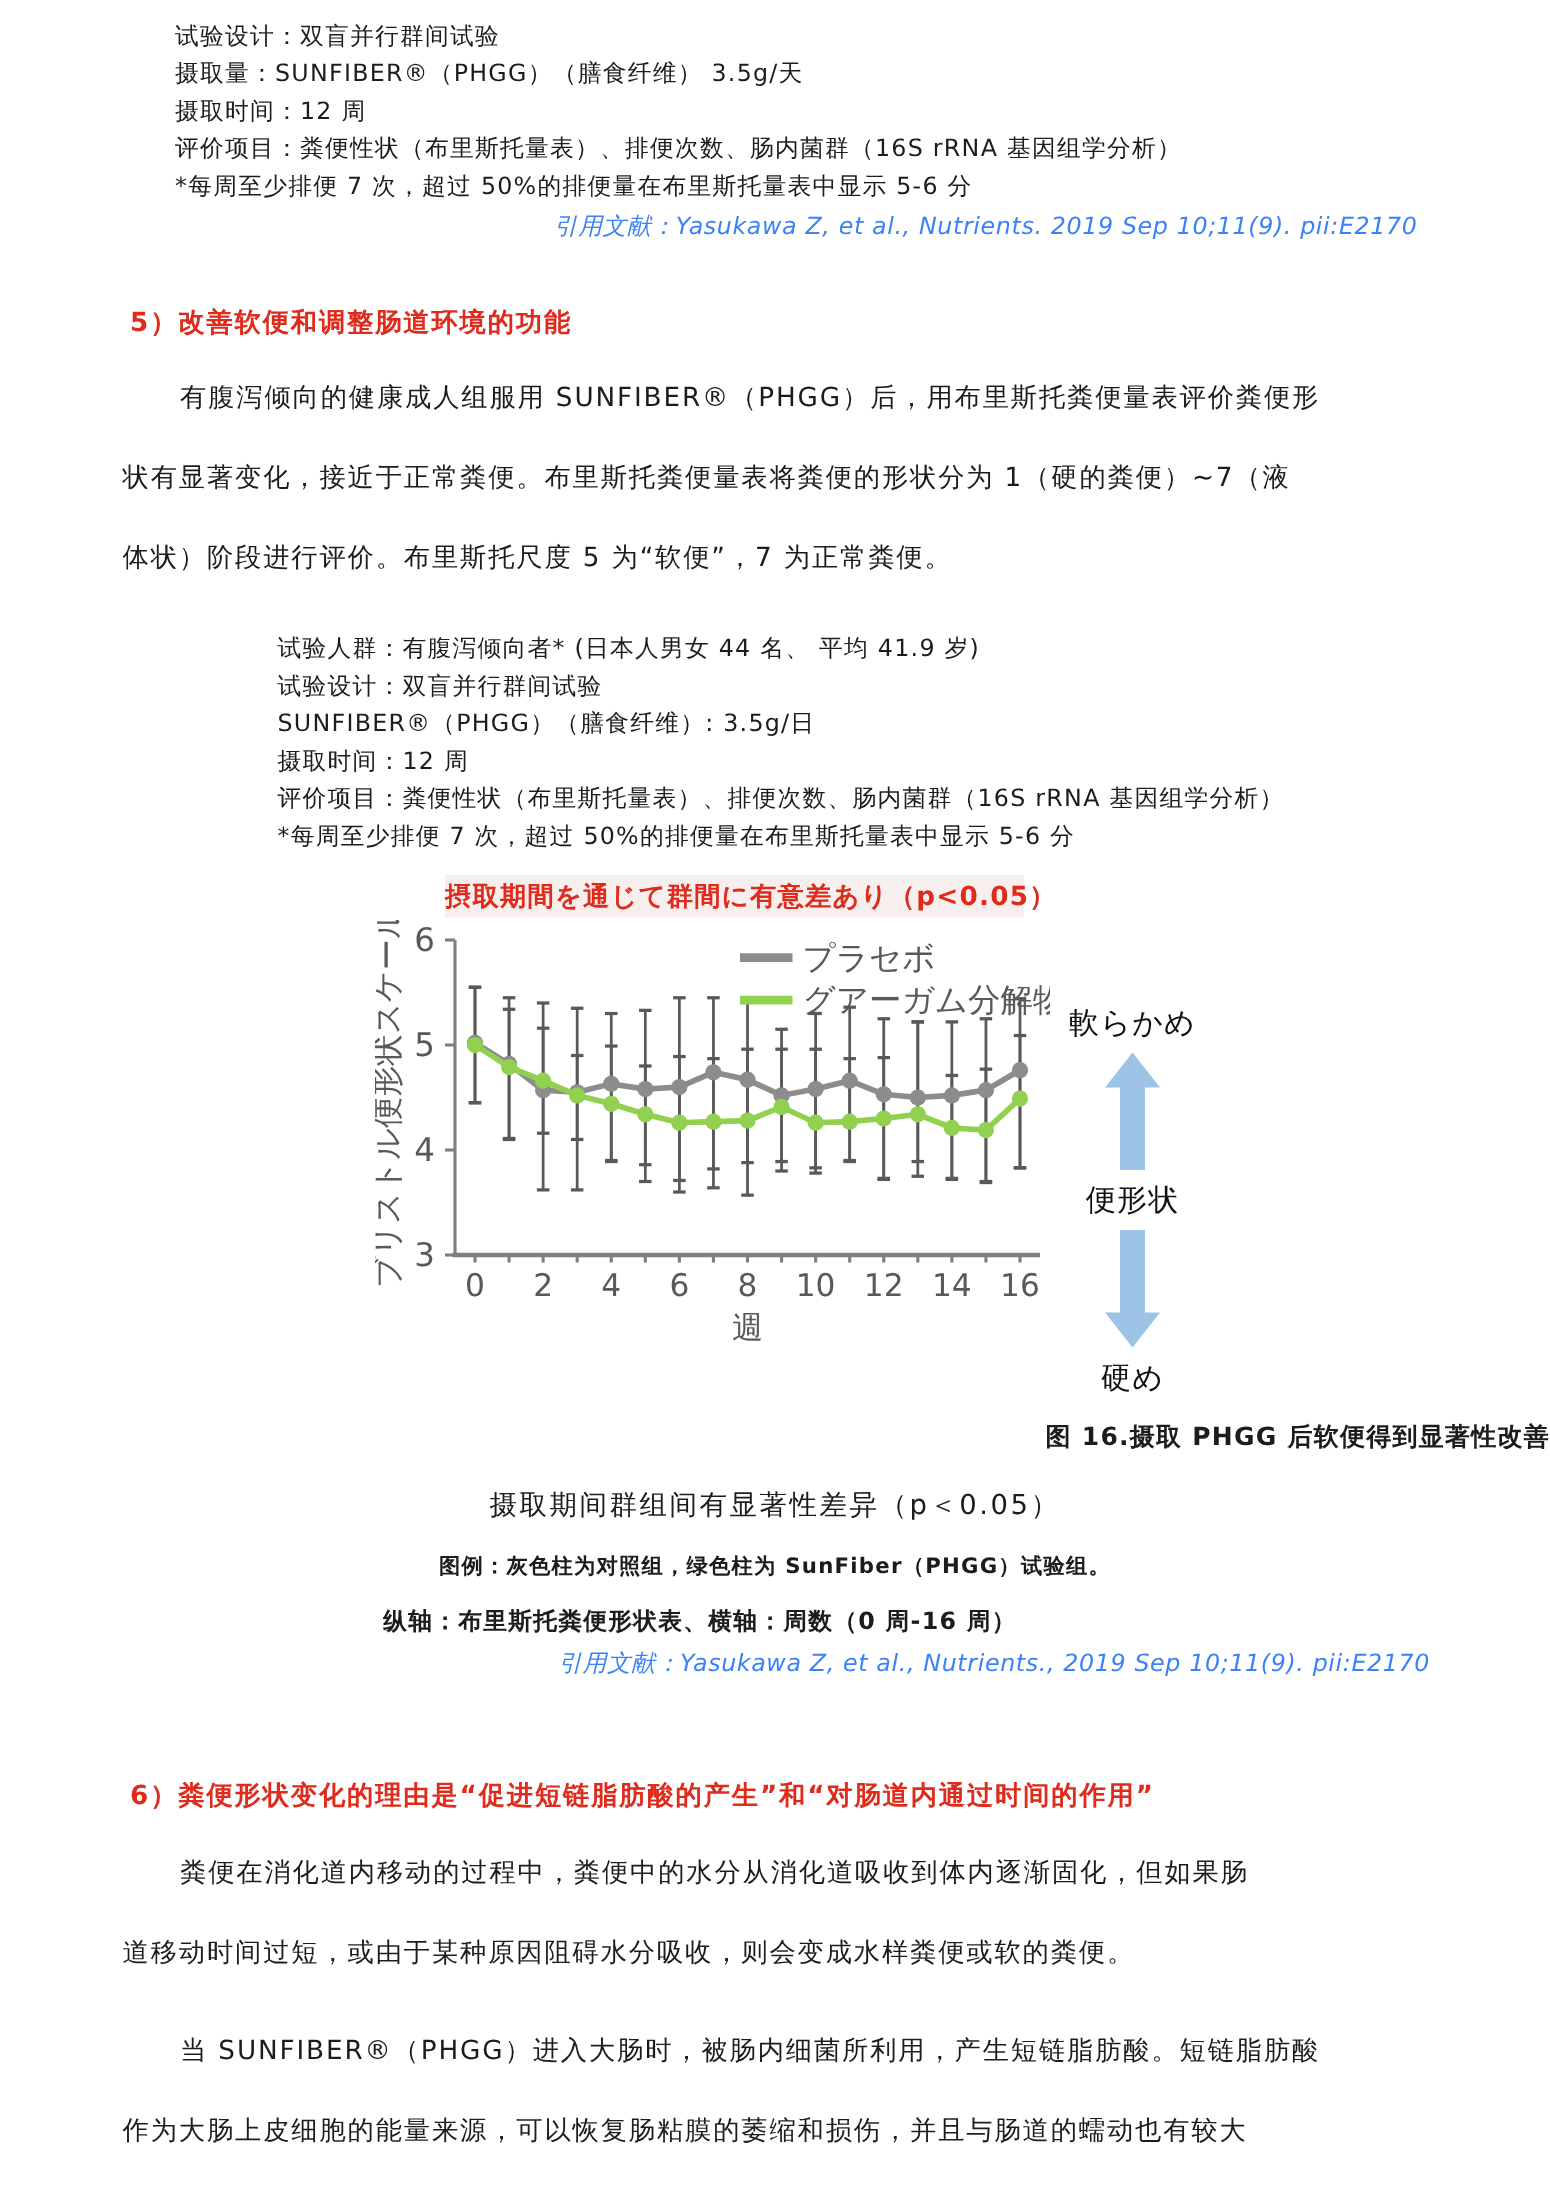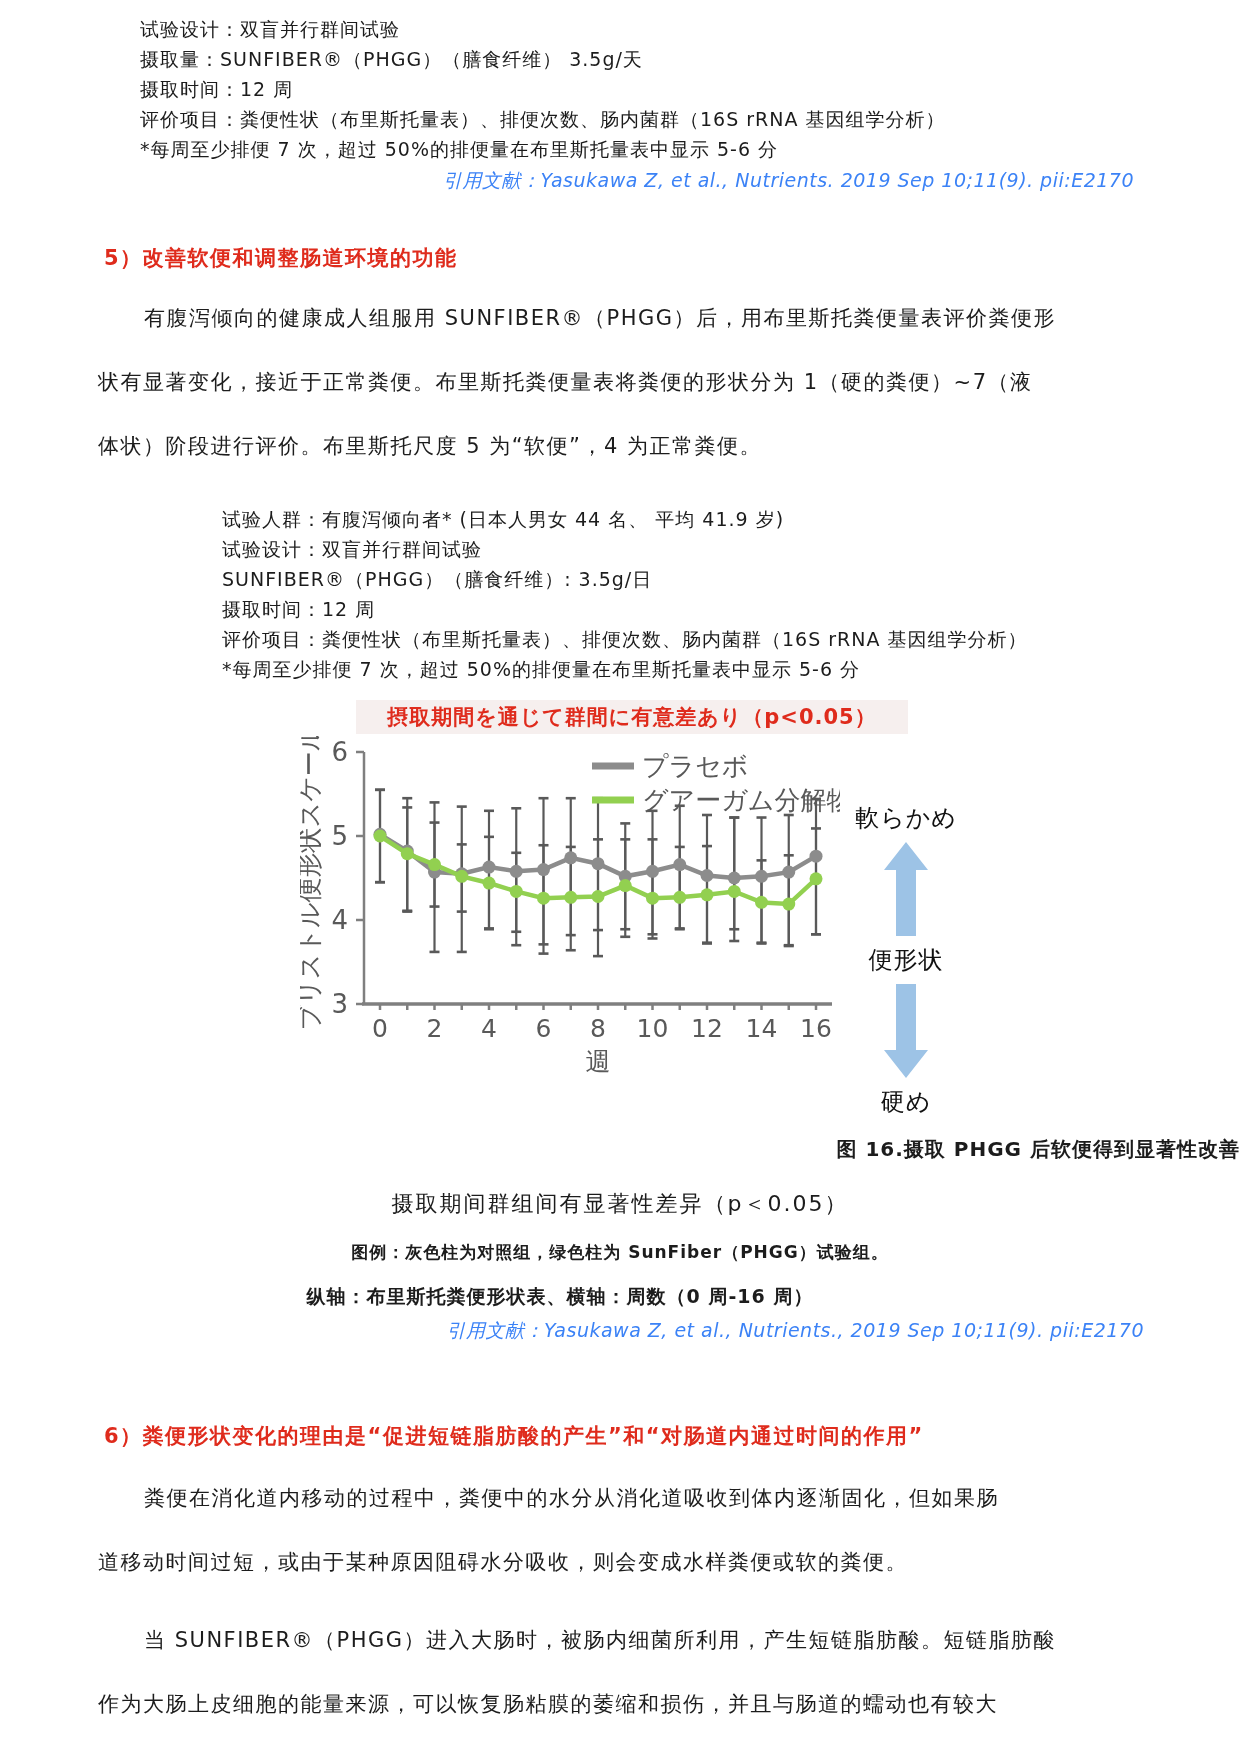--- a/index.html
+++ b/index.html
@@ -16,21 +16,21 @@
   .h5 { margin:50px 0 0 104px; }
   .h6 { margin:78px 0 16px 104px; }
   .para { margin:14px 90px 0 98px; font-size:21px; letter-spacing:1.5px; }
   .para .line { line-height:64px; white-space:nowrap; }
   .para .indent { padding-left:46px; }
   .trial-block { margin:26px 0 12px 222px; font-size:19px; line-height:30px; letter-spacing:1px; }
   .trial-block .line { white-space:nowrap; }
 
   .chart-area { margin:16px 0 0 300px; width:760px; }
   .chart-title {
-    width:552px; margin:0 0 2px 56px; text-align:center;
+    width:463px; margin:0 0 2px 56px; text-align:center;
     color:#df2b1c; font-weight:bold; font-size:21px; letter-spacing:1px;
     background:#f6efee; padding:3px 0; white-space:nowrap;
   }
   .chart-flex { display:flex; align-items:flex-start; }
   .side-annot { margin-left:6px; padding-top:66px; display:flex; flex-direction:column; align-items:center; width:120px; }
   .side-annot .annot-label { font-size:24px; color:#111; letter-spacing:1px; white-space:nowrap; }
   .side-annot svg { display:block; margin:8px 0; }
 
   .fig-caption { text-align:right; font-weight:bold; font-size:20px; letter-spacing:1px; margin-top:18px; }
   .fig-sub { text-align:center; font-size:22px; letter-spacing:2px; margin-top:26px; }
@@ -48,21 +48,21 @@
   <div class="line">评价项目：粪便性状（布里斯托量表）、排便次数、肠内菌群（16S rRNA 基因组学分析）</div>
   <div class="line">*每周至少排便 7 次，超过 50%的排便量在布里斯托量表中显示 5-6 分</div>
 </div>
 <div class="cite cite-top">引用文献：Yasukawa Z, et al., Nutrients. 2019 Sep 10;11(9). pii:E2170</div>
 
 <div class="heading h5">5）改善软便和调整肠道环境的功能</div>
 
 <div class="para">
   <div class="line indent">有腹泻倾向的健康成人组服用 SUNFIBER®（PHGG）后，用布里斯托粪便量表评价粪便形</div>
   <div class="line">状有显著变化，接近于正常粪便。布里斯托粪便量表将粪便的形状分为 1（硬的粪便）~7（液</div>
-  <div class="line">体状）阶段进行评价。布里斯托尺度 5 为“软便”，4 为正常粪便。</div>
+  <div class="line">体状）阶段进行评价。布里斯托尺度 5 为“软便”，7 为正常粪便。</div>
 </div>
 
 <div class="trial-block">
   <div class="line">试验人群：有腹泻倾向者* (日本人男女 44 名、 平均 41.9 岁)</div>
   <div class="line">试验设计：双盲并行群间试验</div>
   <div class="line">SUNFIBER®（PHGG）（膳食纤维）: 3.5g/日</div>
   <div class="line">摄取时间：12 周</div>
   <div class="line">评价项目：粪便性状（布里斯托量表）、排便次数、肠内菌群（16S rRNA 基因组学分析）</div>
   <div class="line">*每周至少排便 7 次，超过 50%的排便量在布里斯托量表中显示 5-6 分</div>
 </div>

